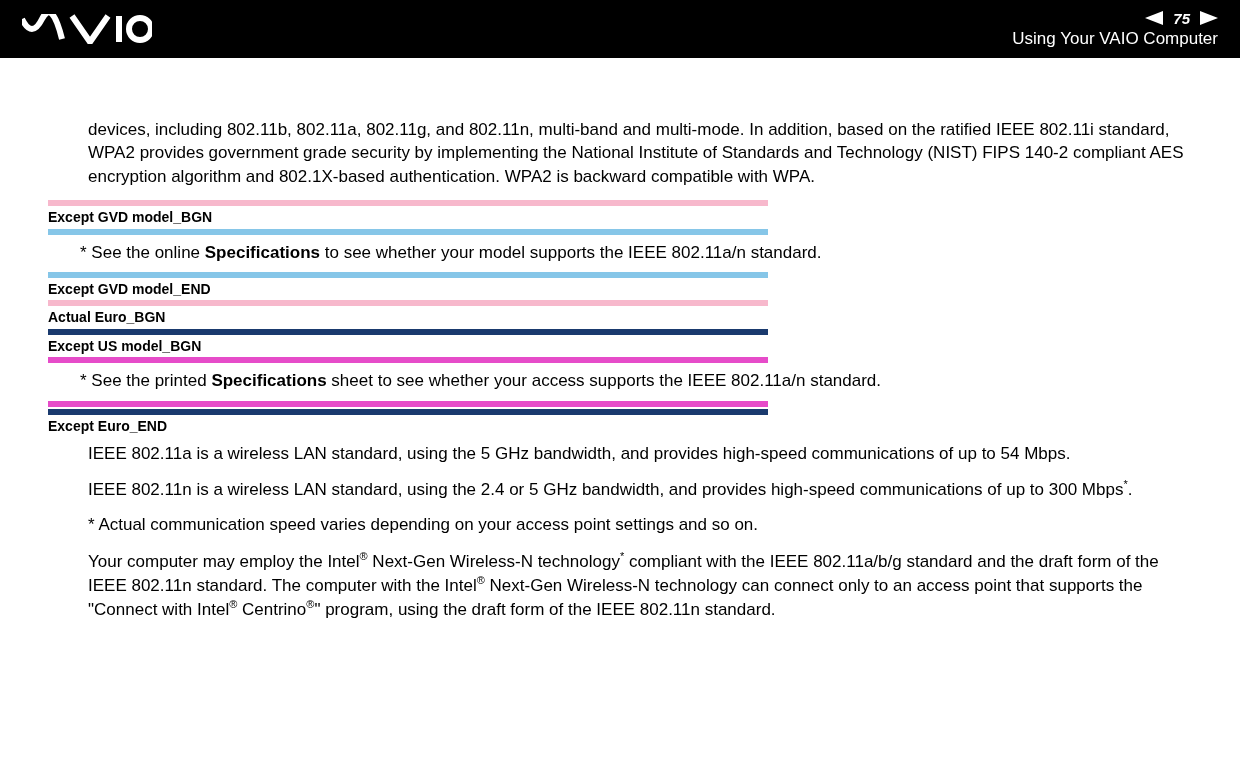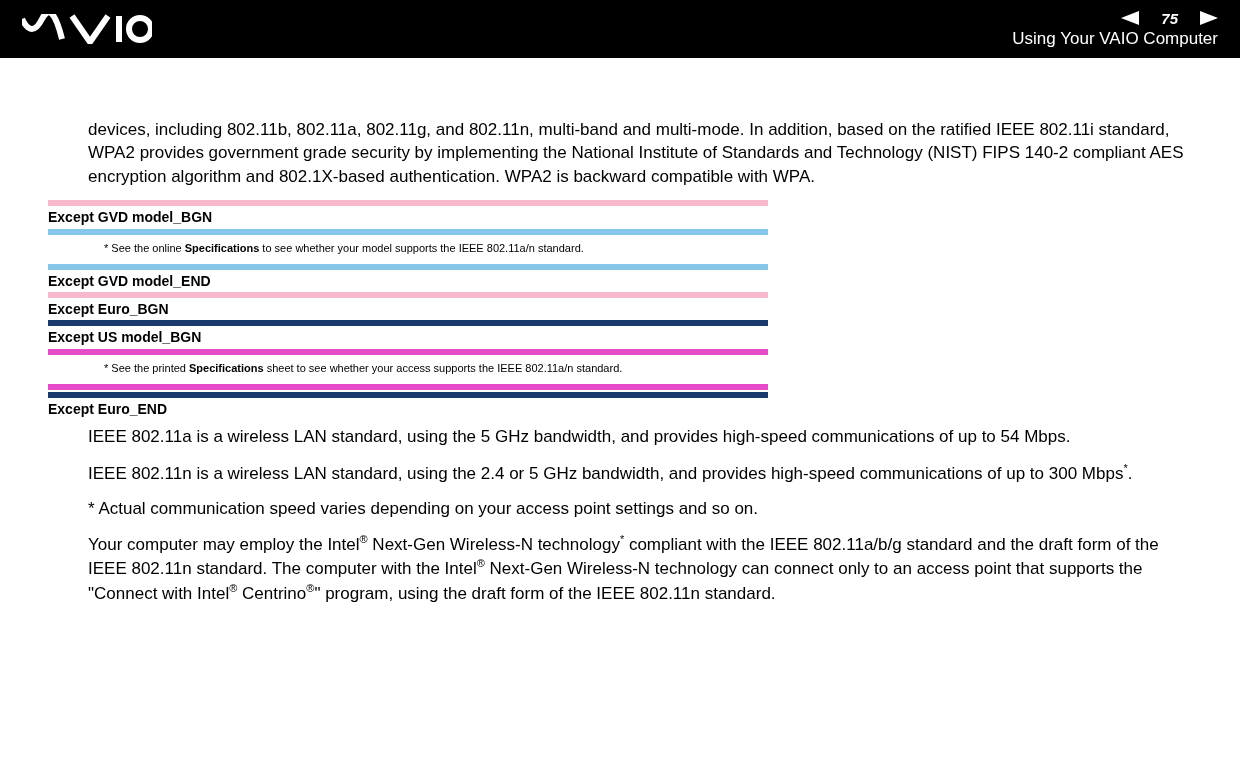--- a/index.html
+++ b/index.html
@@ -28,21 +28,21 @@
   }
   .header-right {
     text-align: right;
     display: flex;
     flex-direction: column;
     align-items: flex-end;
   }
   .page-nav {
     display: flex;
     align-items: center;
-    gap: 22px;
+    gap: 10px;
     font-style: italic;
     font-weight: bold;
     font-size: 15px;
   }
   .page-nav .arrow-left, .page-nav .arrow-right {
     width: 0; height: 0;
     border-top: 7px solid transparent;
     border-bottom: 7px solid transparent;
   }
   .page-nav .arrow-left { border-right: 18px solid #ffffff; }
@@ -55,23 +55,23 @@
   .content {
     padding: 60px 48px 30px 48px;
     font-size: 17px;
     line-height: 1.38;
   }
   .para {
     margin-left: 40px;
     margin-bottom: 12px;
   }
   .para-note {
-    margin-left: 56px;
+    margin-left: 32px;
     margin-bottom: 6px;
-    font-size: 11px;
+    font-size: 17px;
   }
   .sup { vertical-align: super; font-size: 11px; }
   .marker-block {
     margin: 8px 0 6px 0;
     width: 720px;
   }
   .marker-label {
     font-size: 14px;
     font-weight: bold;
     margin: 2px 0 1px 0;
@@ -120,21 +120,21 @@
   </div>
 
   <p class="para-note">
     <span>*  See the online </span><b>Specifications</b><span> to see whether your model supports the IEEE 802.11a/n standard.</span>
   </p>
 
   <div class="marker-block">
     <div class="marker-bar bar-sky"></div>
     <div class="marker-label">Except GVD model_END</div>
     <div class="marker-bar bar-pink"></div>
-    <div class="marker-label">Except Euro_BGN</div>
+    <div class="marker-label">Actual Euro_BGN</div>
     <div class="marker-bar bar-navy"></div>
     <div class="marker-label">Except US model_BGN</div>
     <div class="marker-bar bar-magenta"></div>
   </div>
 
   <p class="para-note">
     <span>*  See the printed </span><b>Specifications</b><span> sheet to see whether your access supports the IEEE 802.11a/n standard.</span>
   </p>
 
   <div class="marker-block">

